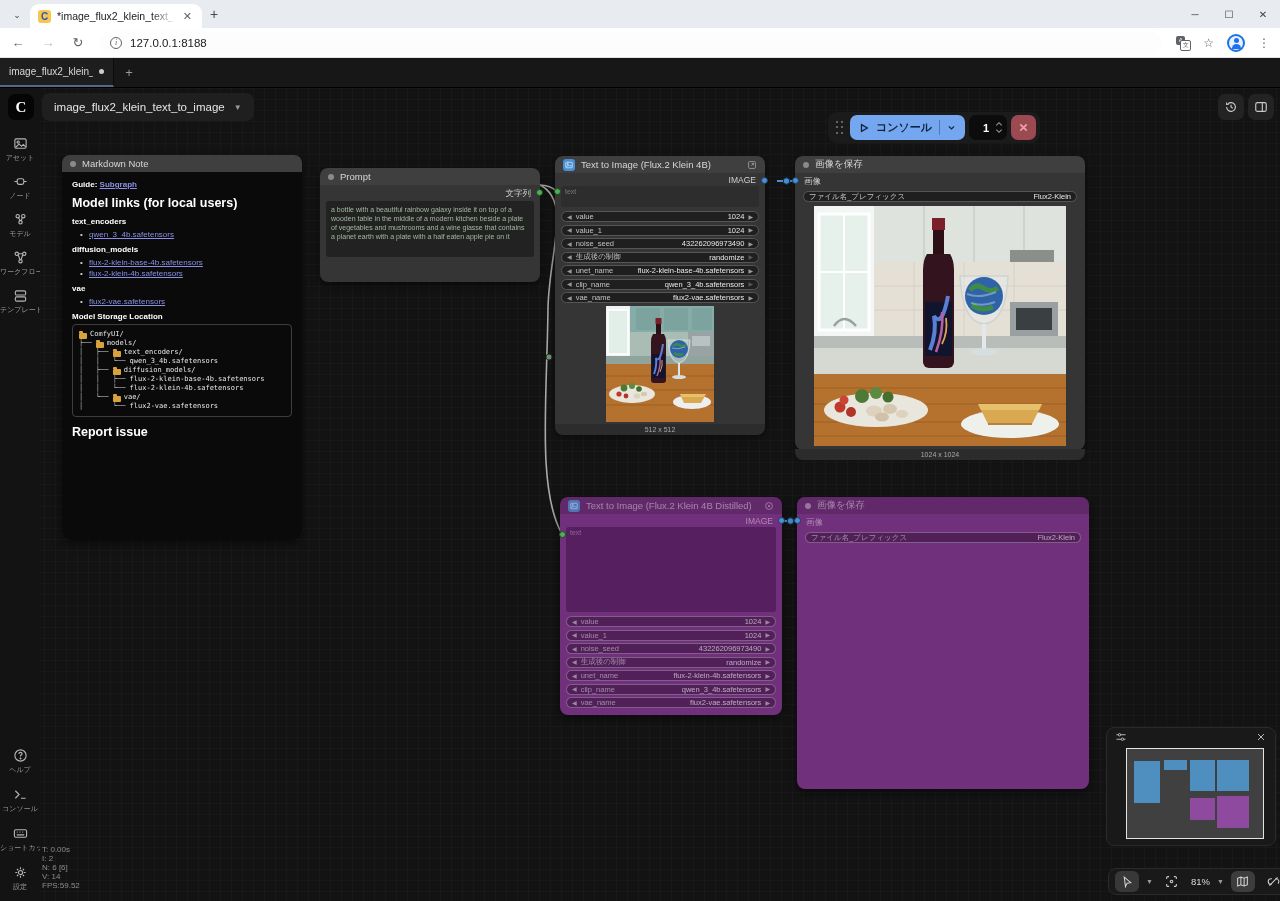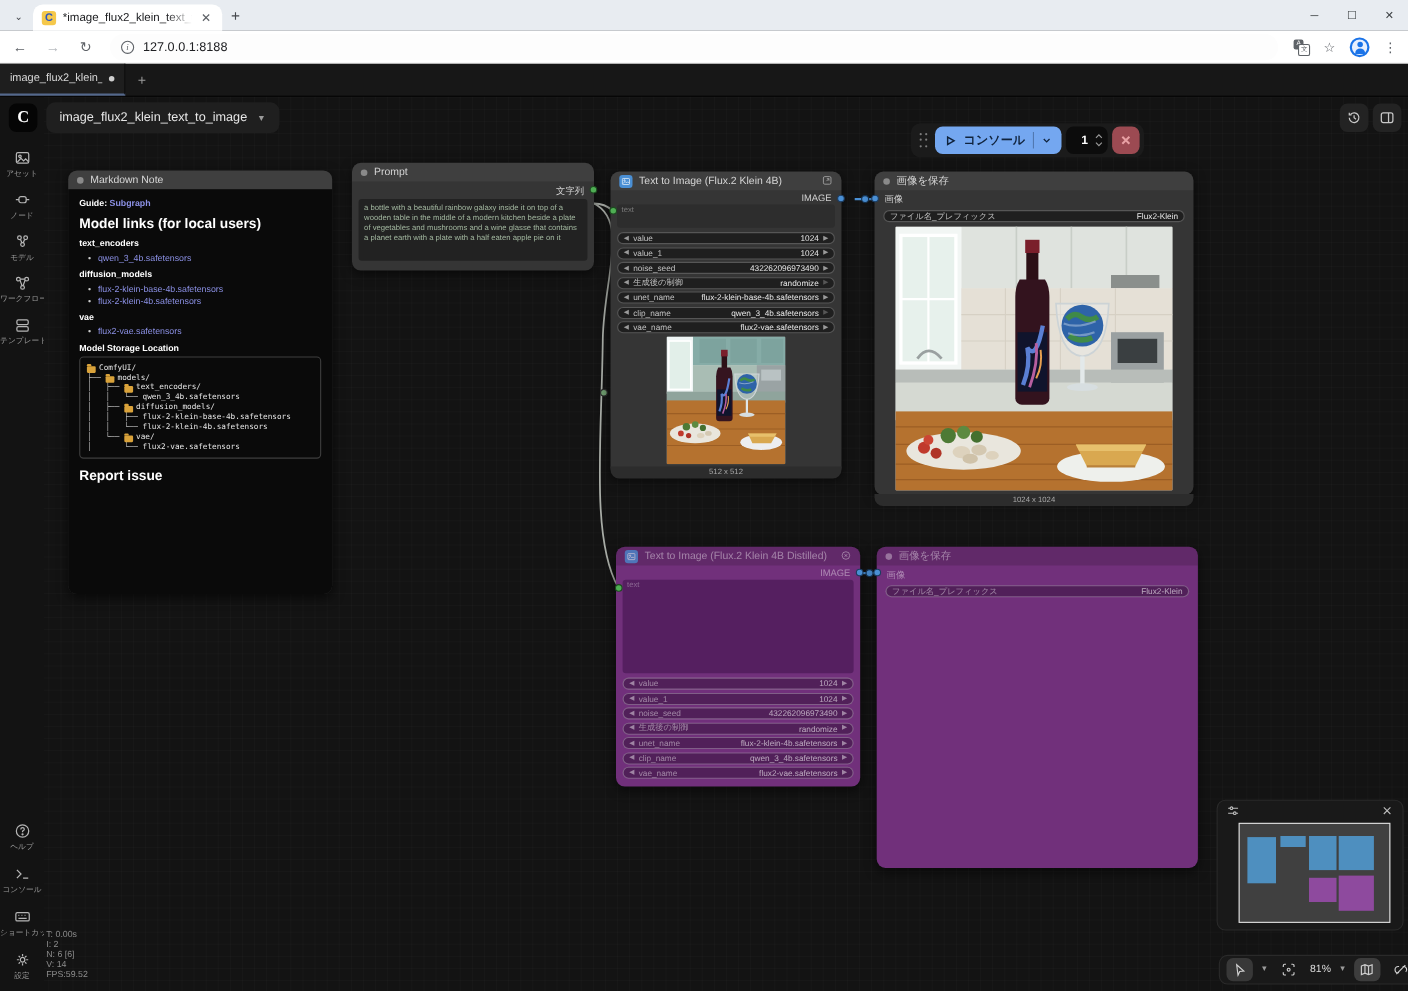--- a/index.html
+++ b/index.html
@@ -93,21 +93,21 @@
 .ncaption{height:11px;background:#2c2c2c;border-radius:0 0 8px 8px;display:flex;align-items:center;justify-content:center;font-size:7px;color:#a8a8a8}
 
 
 .mnote-body{position:absolute;inset:17px 0 0 0;background:#0a0a0a;border-radius:0 0 8px 8px;padding:8px 10px;color:#cfcfcf;overflow:hidden}
 .mn-guide{font-size:8px;font-weight:bold;color:#fff;margin-bottom:7px}
 .mn-h1{font-size:12.5px;font-weight:bold;color:#fff;margin-bottom:7px}
 .mn-sec{font-size:8px;font-weight:bold;color:#fff;margin-bottom:3px}
 .mn-ul{margin:0 0 5px 17px;list-style:none}
 .mn-ul li{font-size:8px;line-height:11px;position:relative}
 .mn-ul li::before{content:"•";position:absolute;left:-9px;color:#cfcfcf}
-.mlink{color:#8b90e4;}
+.mlink{color:#8b90e4;text-decoration:underline}
 .mn-tree{border:1px solid #3e3e3e;border-radius:4px;padding:5px 6px;margin:3px 0 8px;font-family:"DejaVu Sans Mono",monospace;font-size:7px;line-height:9px;color:#e6e6e6}
 .tline{display:flex;align-items:flex-end;white-space:pre}
 .tpre{white-space:pre;color:#bdbdbd}
 .folder-ic{display:inline-block;width:8px;height:6px;background:#d9a23a;border-radius:1px;margin-right:3px;position:relative}
 .folder-ic::before{content:"";position:absolute;left:0;top:-2px;width:4px;height:2px;background:#d9a23a;border-radius:1px 1px 0 0}
 .mn-p{font-size:7.5px;line-height:10px;color:#c8c8c8;margin-bottom:5px}
 
 
 .prompt-ta{margin:1px 6px 6px;height:56px;background:#222;border-radius:3px;padding:4px 5px;font-size:7px;line-height:9px;color:#a3b8a0}
 
@@ -237,21 +237,21 @@
         <div class="tline"><span class="tpre">│   ├── </span><span class="folder-ic"></span><span>diffusion_models/</span></div>
         <div class="tline"><span class="tpre">│   │   ├── </span><span>flux-2-klein-base-4b.safetensors</span></div>
         <div class="tline"><span class="tpre">│   │   └── </span><span>flux-2-klein-4b.safetensors</span></div>
         <div class="tline"><span class="tpre">│   └── </span><span class="folder-ic"></span><span>vae/</span></div>
         <div class="tline"><span class="tpre">│       └── </span><span>flux2-vae.safetensors</span></div>
       </div>
       <div class="mn-h1" style="margin-bottom:4px">Report issue</div>
     </div>
   </div>
 
-  <div class="node" style="left:320px;top:60px;width:220px;height:98px">
+  <div class="node" style="left:320px;top:80px;width:220px;height:114px">
     <div class="nheader">
       <span class="dot"></span>
       <span class="ttl">Prompt</span>
     </div>
     <div class="slot-label-r" style="margin-top:3px">文字列</div>
     <span class="slot green" style="right:-3px;top:21px"></span>
     <div class="prompt-ta">a bottle with a beautiful rainbow galaxy inside it on top of a wooden table in the middle of a modern kitchen beside a plate of vegetables and mushrooms and a wine glasse that contains a planet earth with a plate with a half eaten apple pie on it</div>
   </div>
 
   <div class="node" style="left:555px;top:68px;width:210px;height:277px">

